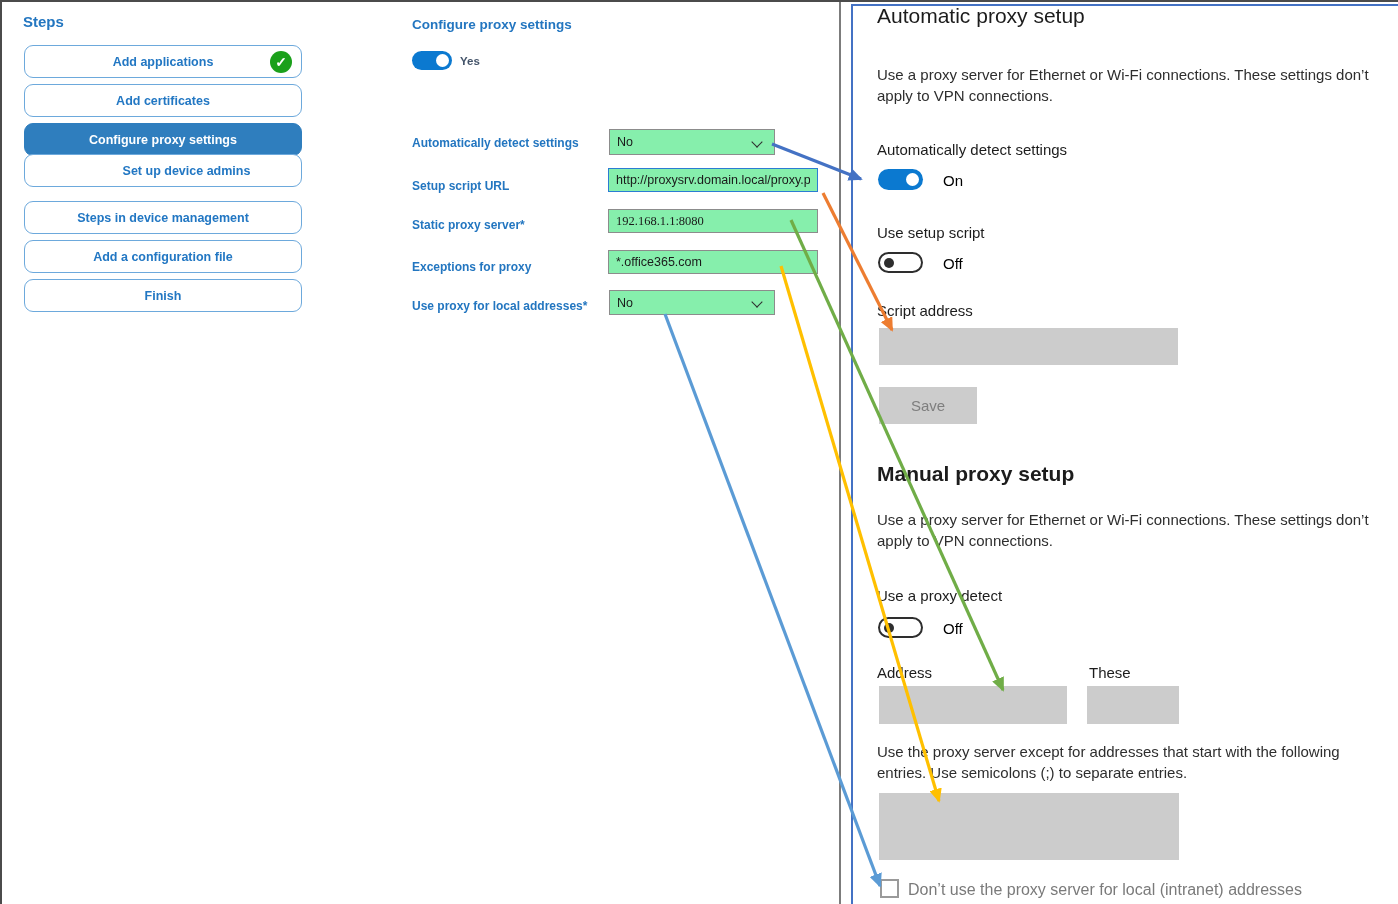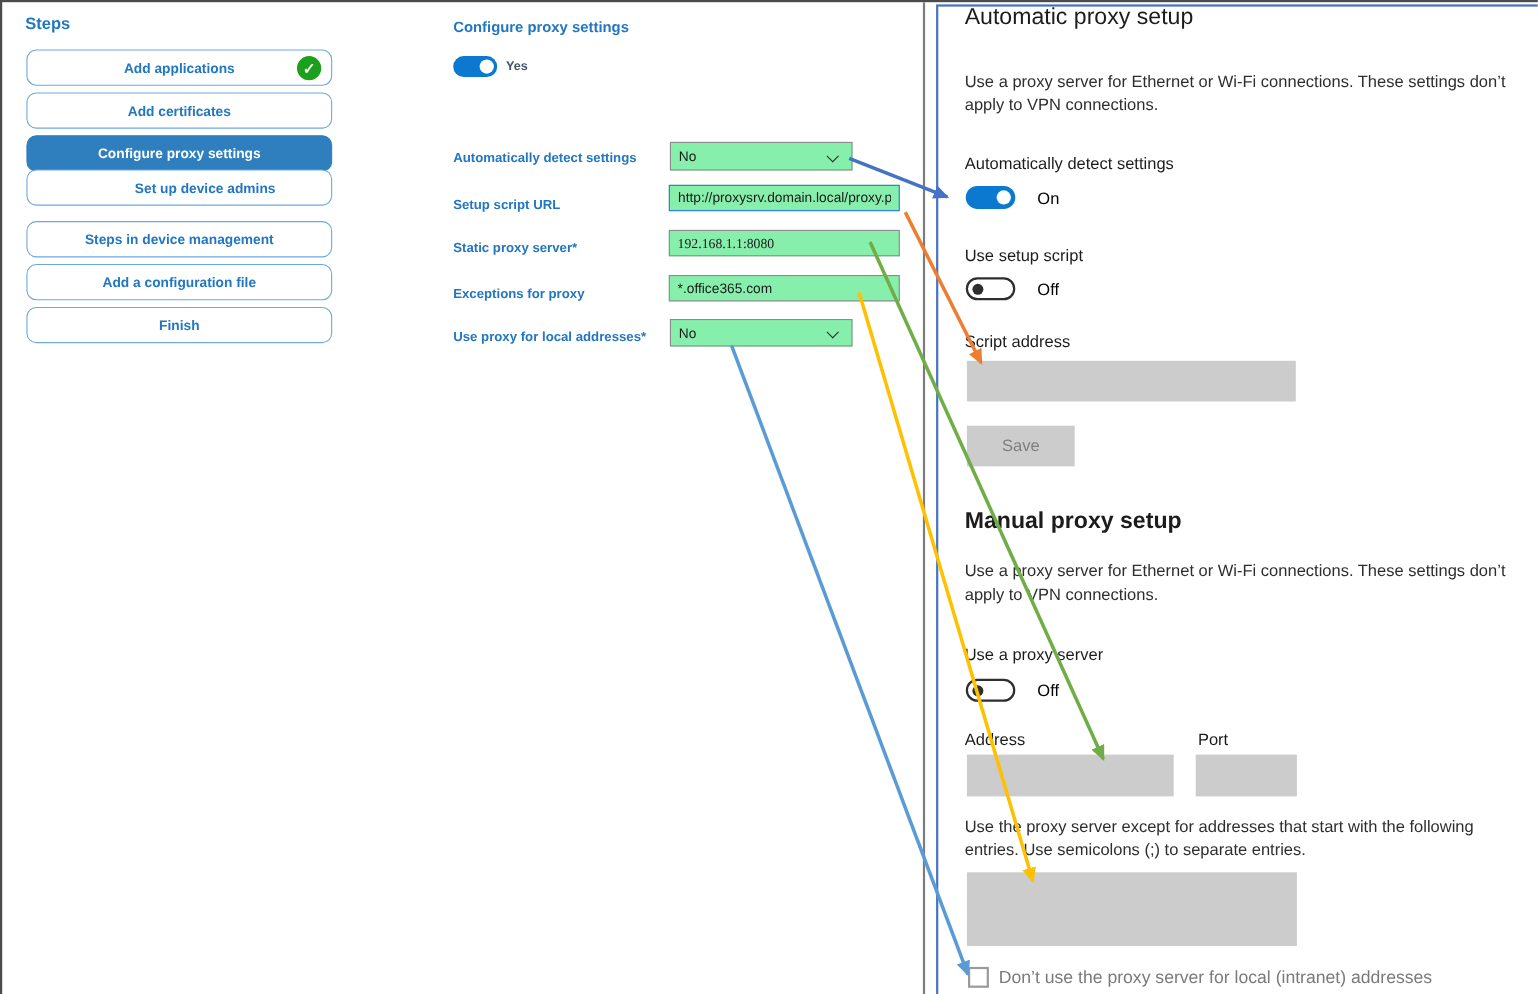--- a/index.html
+++ b/index.html
@@ -159,28 +159,28 @@
 <div class="tstate" style="top:253px;">Off</div>
 
 <div class="lblr" style="top:300px;">Script address</div>
 <div class="grey-box" style="left:877px; top:326px; width:299px; height:37px;"></div>
 
 <button class="save-btn" style="top:385px;">Save</button>
 
 <div class="h1r" style="top:460px;font-weight:bold;">Manual proxy setup</div>
 <div class="pr" style="top:508px; width:528px;">Use a proxy server for Ethernet or Wi-Fi connections. These settings don’t apply to VPN connections.</div>
 
-<div class="lblr" style="top:585px;">Use a proxy server</div>
+<div class="lblr" style="top:585px;">Use a proxy detect</div>
 <div class="toggle-lg off" style="top:615px;">
   <span class="knob"></span>
 </div>
 <div class="tstate" style="top:618px;">Off</div>
 
 <div class="lblr" style="top:662px;">Address</div>
-<div class="lblr" style="left:1087px; top:662px;">Port</div>
+<div class="lblr" style="left:1087px; top:662px;">These</div>
 <div class="grey-box" style="left:877px; top:684px; width:188px; height:38px;"></div>
 <div class="grey-box" style="left:1085px; top:684px; width:92px; height:38px;"></div>
 
 <div class="pr" style="top:740px; width:505px;">Use the proxy server except for addresses that start with the following entries. Use semicolons (;) to separate entries.</div>
 <div class="grey-box" style="left:877px; top:791px; width:300px; height:67px;"></div>
 
 <div class="chkbox"></div>
 <div class="chk-label">Don’t use the proxy server for local (intranet) addresses</div>
 
 <svg id="arrows" xmlns="http://www.w3.org/2000/svg">

